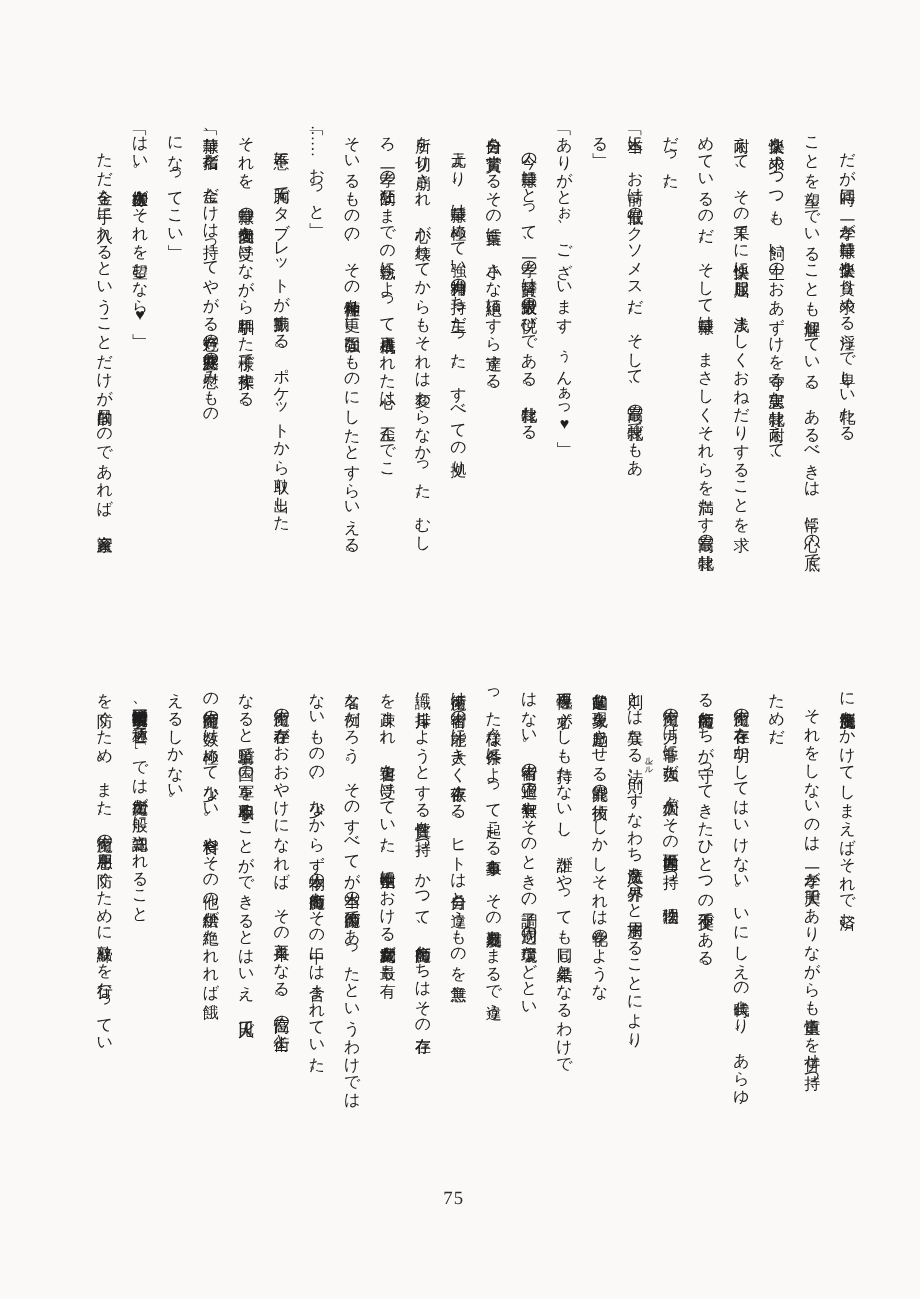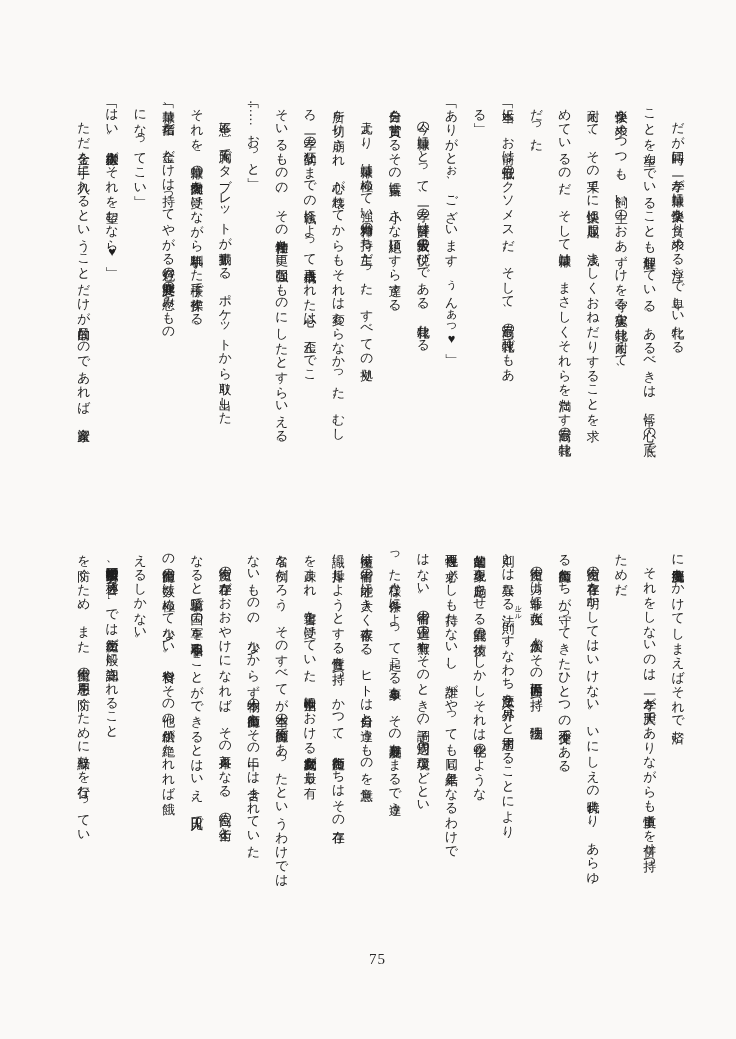--- a/index.html
+++ b/index.html
@@ -38,21 +38,21 @@
   ruby rt {
     font-size: 6.5px;
     letter-spacing: 0;
     line-height: 1;
   }
   .page-number {
     position: absolute;
     top: 951px;
     left: 340px;
     width: 46px;
-    text-align: right;
+    text-align: center;
     font-size: 15px;
     letter-spacing: 1px;
     color: #2a2a2a;
   }
 </style>
 </head>
 <body>
 
 <div class="page" style="--page-bg: #faf9f7; --text-color: #1e1e1e;">
   <section class="vblock vblock-top" id="block-top">

